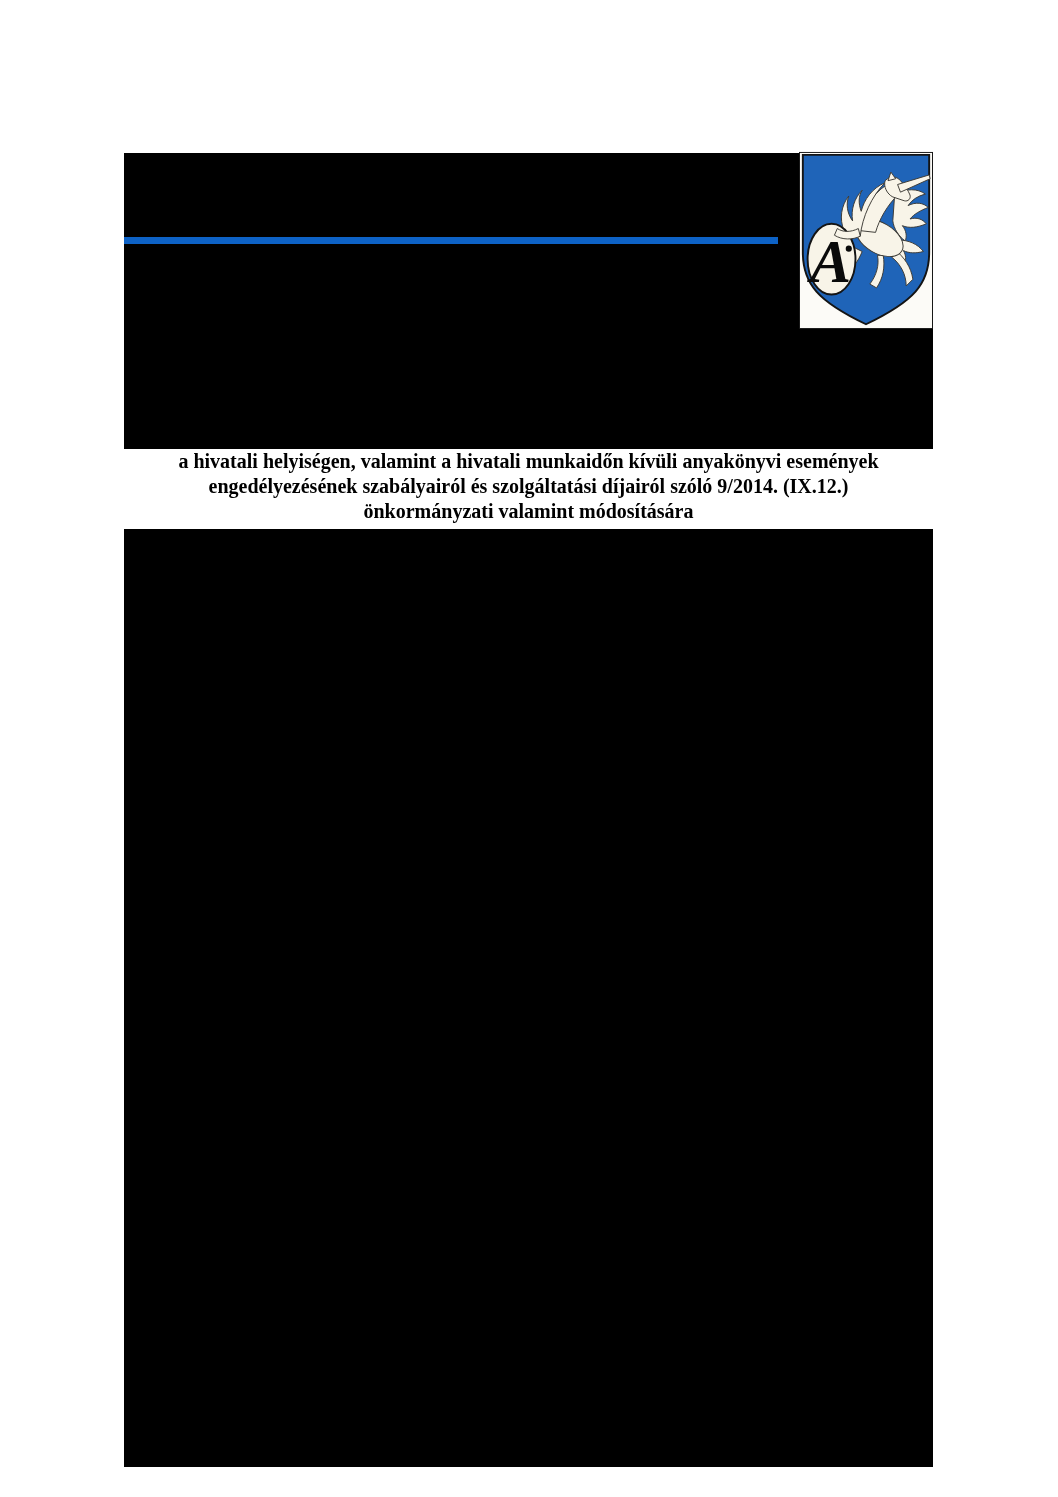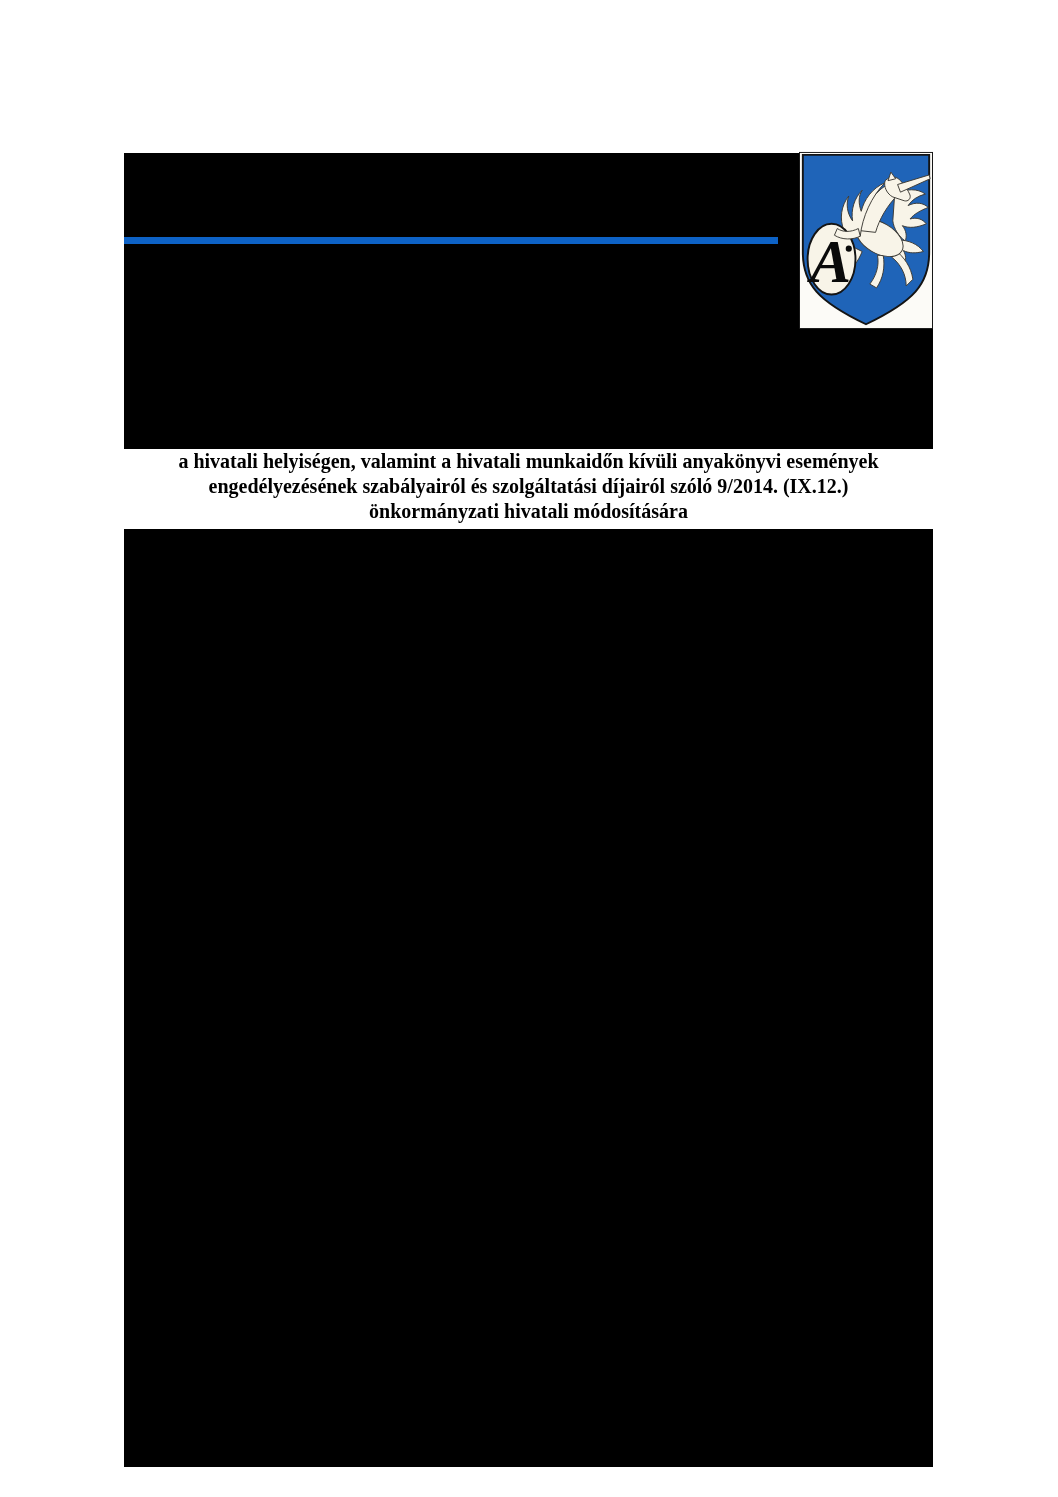--- a/index.html
+++ b/index.html
@@ -89,16 +89,16 @@
       <text x="33" y="136" text-anchor="middle" font-family="Liberation Serif, serif" font-style="italic" font-weight="bold" font-size="64" fill="#0a0a0a">A</text>
       <circle cx="52" cy="101" r="3.2" fill="#0a0a0a"></circle>
 
       <path d="M62,80 C54,84 46,84 40,80 L37,87 C45,92 56,92 64,88 Z" fill="#f8f4e8" stroke="#3c3a34" stroke-width="1"></path>
     </svg>
   </div>
 
   <div class="title-band">
     <div class="title-line">a hivatali helyiségen, valamint a hivatali munkaidőn kívüli anyakönyvi események</div>
     <div class="title-line">engedélyezésének szabályairól és szolgáltatási díjairól szóló 9/2014. (IX.12.)</div>
-    <div class="title-line">önkormányzati hivatali módosítására</div>
+    <div class="title-line">önkormányzati valamint módosítására</div>
   </div>
 
 </div>
 
 </body></html>

